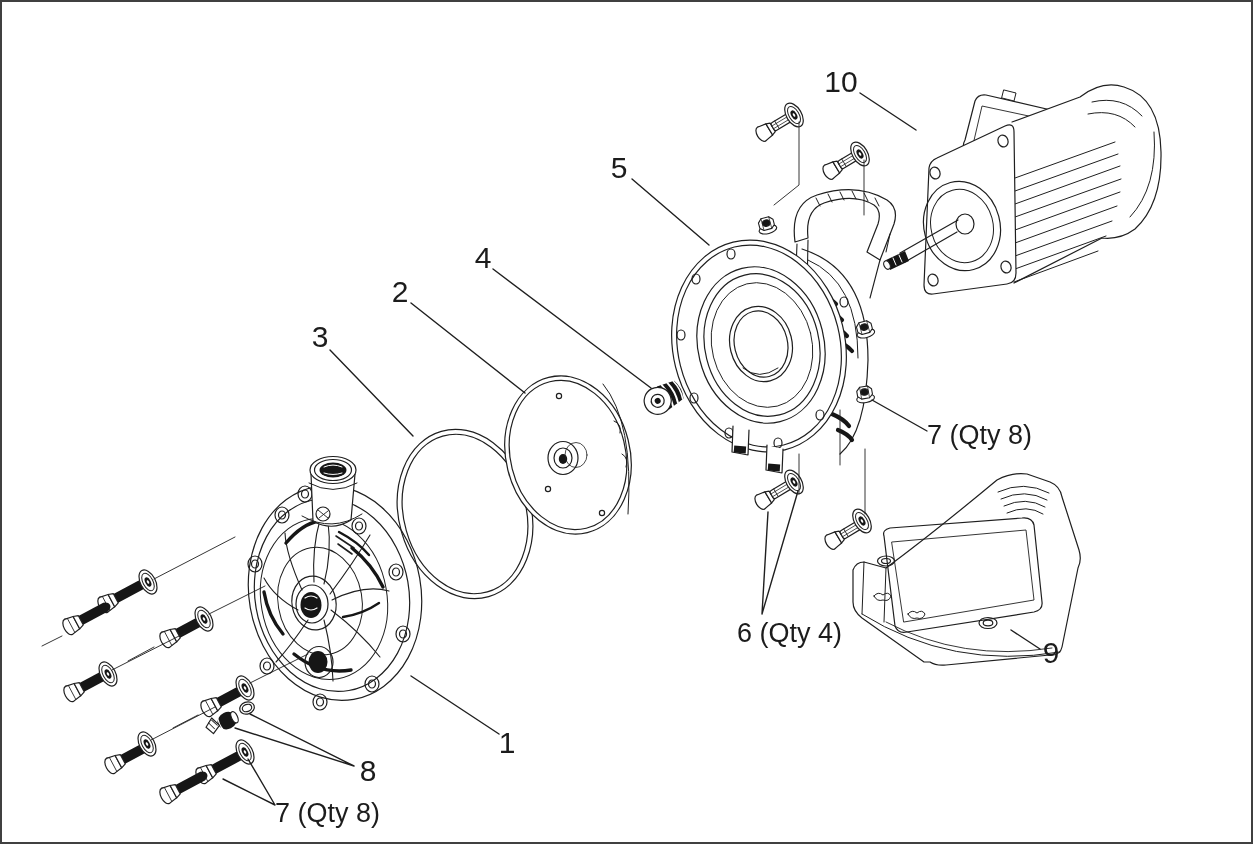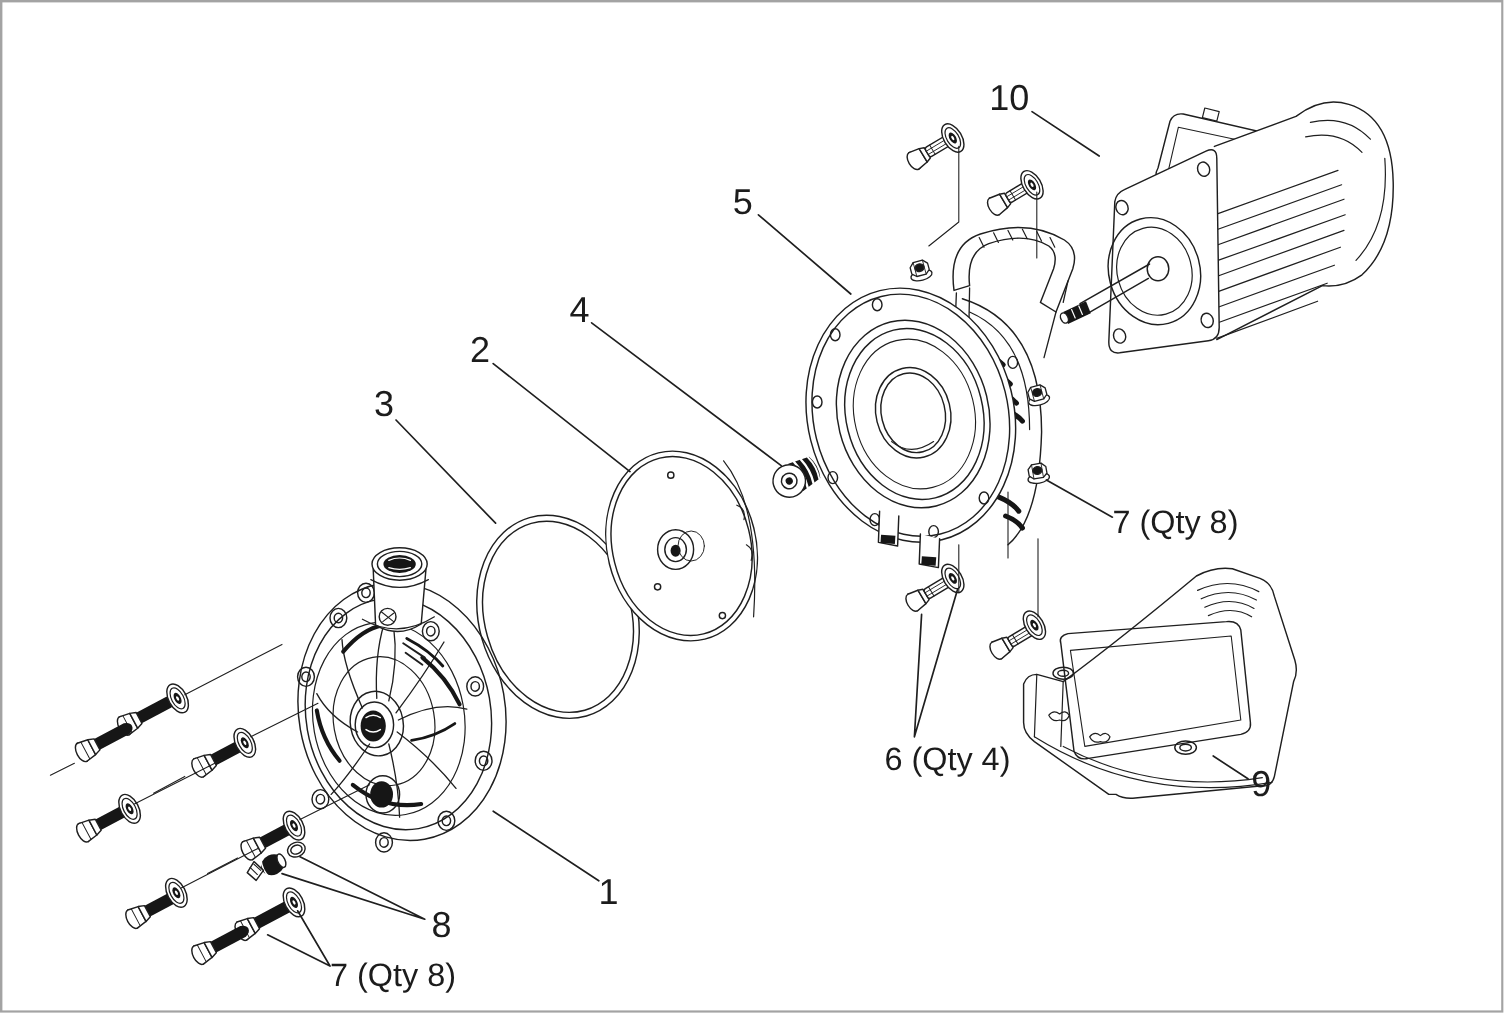--- a/index.html
+++ b/index.html
@@ -1,17 +1,17 @@
 <!DOCTYPE html>
 <html><head>
 <meta charset="utf-8">
 <style>
   html,body{margin:0;padding:0;background:#fff;}
   .stage{position:relative;width:1253px;height:844px;background:#fff;
-         border:2px solid #a3a3a3;box-sizing:border-box;overflow:hidden;
+         border:2px solid #404040;box-sizing:border-box;overflow:hidden;
          font-family:"Liberation Sans",sans-serif;}
   svg{display:block;}
   text.callout{font-family:"Liberation Sans",sans-serif;fill:#1c1c1c;}
   .big{font-size:30px;}
   .qty{font-size:27px;}
 </style>
 </head>
 <body>
 
 <div class="stage">

